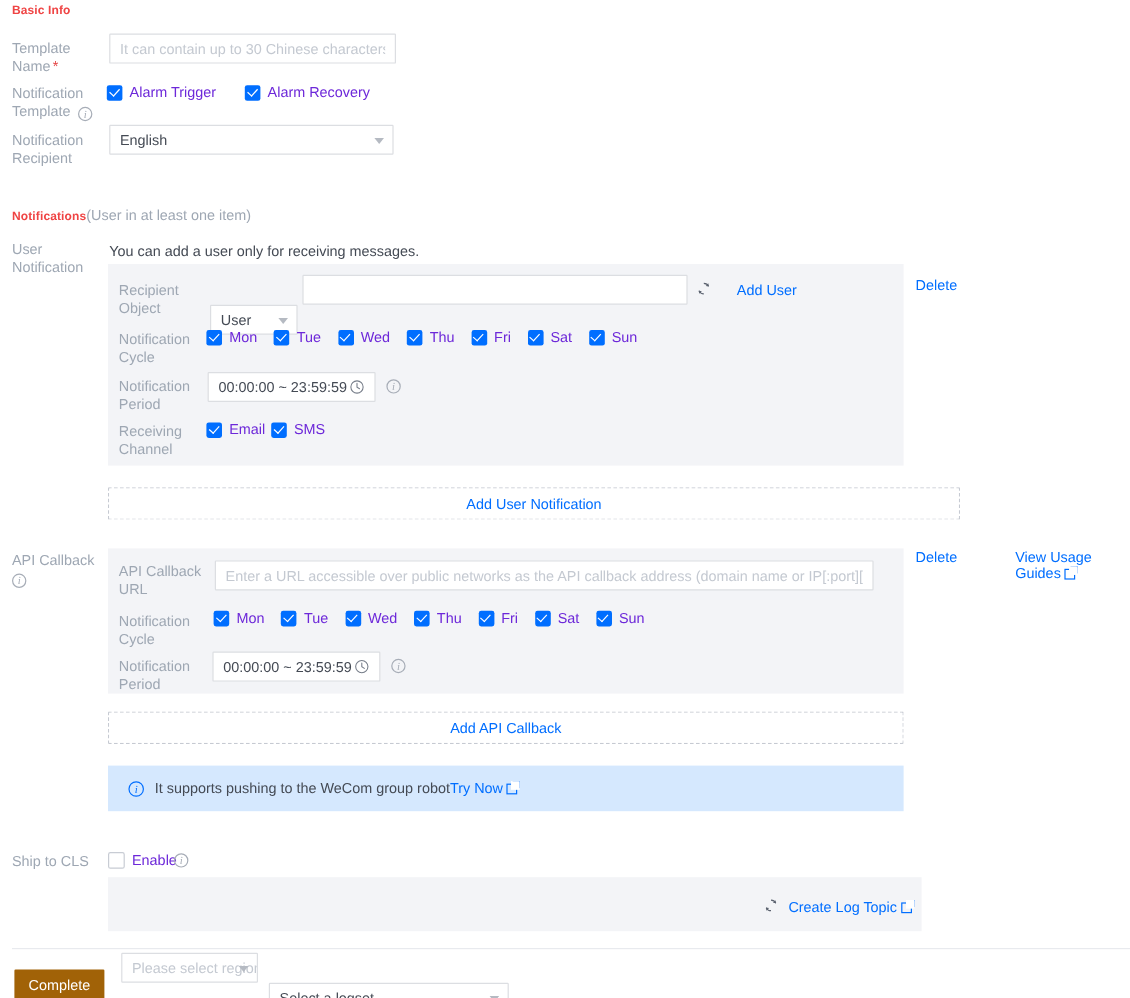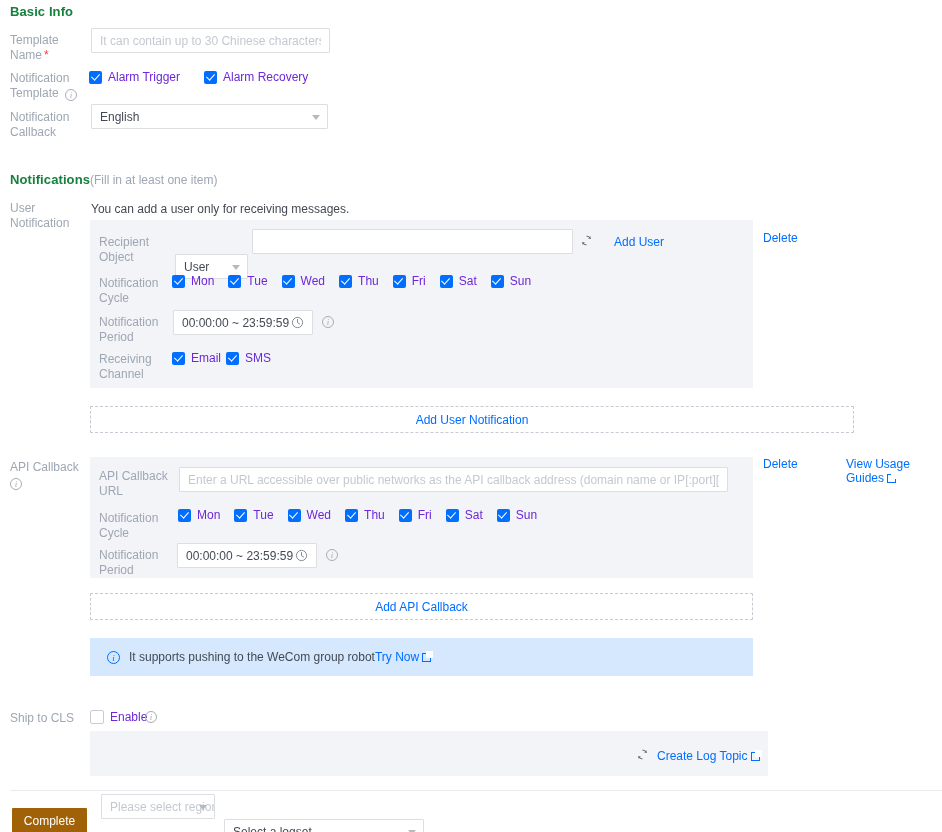--- a/index.html
+++ b/index.html
@@ -14,23 +14,23 @@
     font-size: 12px;
     color: #444a54;
     position: relative;
     overflow: hidden;
   }
   .page { position: relative; width: 942px; height: 832px; }
 
   
   .abs { position: absolute; }
   .sec-title {
-    font-size: 13px;
+    font-size: 10px;
     font-weight: bold;
-    color: #15803d;
+    color: #ef4444;
     letter-spacing: .1px;
   }
   .sec-note {
     font-size: 12px;
     font-weight: normal;
     color: #9ea7b3;
   }
   .flabel {
     color: #9ea7b3;
     font-size: 12px;
@@ -216,28 +216,28 @@
   </div>
   <div class="abs cbx-wrap" style="left:89px; top:70px;">
     <span class="cbx"></span>
     <span class="cbx-label">Alarm Trigger</span>
   </div>
   <div class="abs cbx-wrap" style="left:204px; top:70px;">
     <span class="cbx"></span>
     <span class="cbx-label">Alarm Recovery</span>
   </div>
 
-  <div class="abs flabel" style="left:10px; top:110px;">Notification Callback</div>
+  <div class="abs flabel" style="left:10px; top:110px;">Notification Recipient</div>
   <div class="abs sel" style="left:91px; top:104px; width:237px;">
     <span>English</span>
     <span class="caret"></span>
   </div>
 
   <div class="abs" style="left:10px; top:172px;">
-    <span class="sec-title">Notifications</span><span class="sec-note">(Fill in at least one item)</span>
+    <span class="sec-title">Notifications</span><span class="sec-note">(User in at least one item)</span>
   </div>
 
   <div class="abs flabel" style="left:10px; top:201px;">
     <span>User Notification</span>
   </div>
   <div class="abs" style="left:91px; top:202px; font-size:12px; color:#444a54;">You can add a user only for receiving messages.</div>
 
   <div class="abs gray-panel" style="left:90px; top:220px; width:663px; height:168px;"></div>
 
   <div class="abs flabel inner" style="left:99px; top:235px;">
@@ -312,21 +312,21 @@
   </div>
   <div class="abs cbx-wrap" style="left:172px; top:351px;">
     <span class="cbx"></span>
     <span class="cbx-label">Email</span>
   </div>
   <div class="abs cbx-wrap" style="left:226px; top:351px;">
     <span class="cbx"></span>
     <span class="cbx-label">SMS</span>
   </div>
 
-  <div class="abs dash-btn" style="left:90px; top:406px; width:764px; height:27px;">
+  <div class="abs dash-btn" style="left:90px; top:406px; width:710px; height:27px;">
     <span>Add User Notification</span>
   </div>
 
   <div class="abs flabel" style="left:10px; top:460px;">
     <span>API Callback</span>
     <span class="iicon" style="display:block; margin-top:3px;">i</span>
   </div>
 
   <div class="abs gray-panel" style="left:90px; top:457px; width:663px; height:121px;"></div>
 

